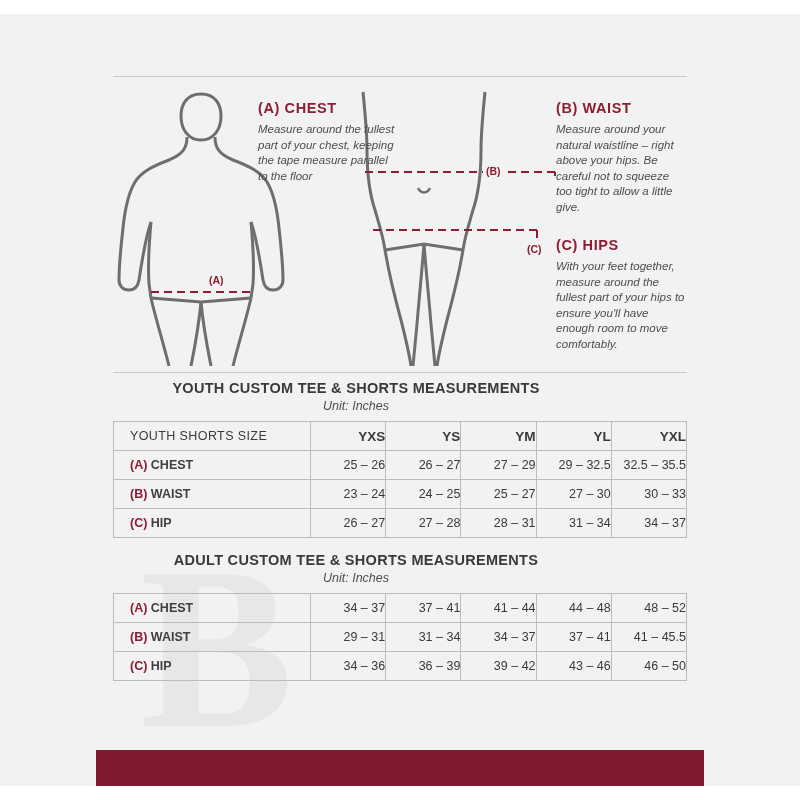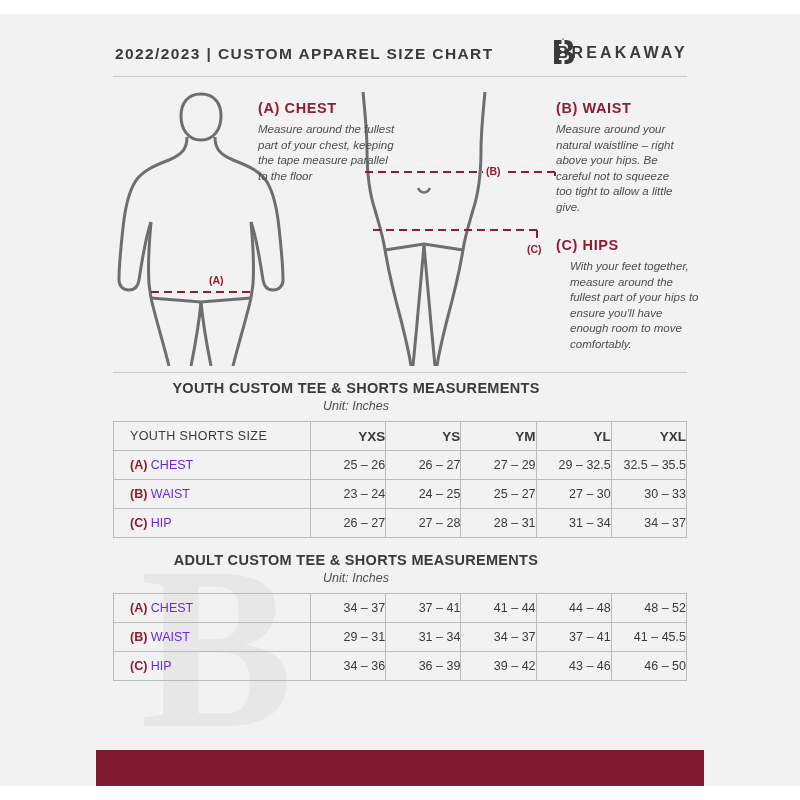--- a/index.html
+++ b/index.html
@@ -162,49 +162,38 @@
   table.size th {
     font-weight: bold;
     font-size: 13.5px;
   }
   table.size th.rowhead {
     font-size: 12.5px;
     font-weight: normal;
     letter-spacing: 0.4px;
   }
   .mark { color: #8c1d33; font-weight: bold; }
-  .lbl { color: #6d28d9; font-weight: normal; }
+  .lbl { color: #404040; font-weight: bold; }
   .footbar {
     position: absolute;
     left: 96px;
     top: 736px;
     width: 608px;
     height: 50px;
     background: #7d1a30;
   }
 </style>
 </head>
 <body>
 
 <div class="page">
   <div class="sheet">
 
     <div class="watermark">B</div>
 
-    <div class="header">
-      <div class="header-title">2022/2023  |  CUSTOM APPAREL SIZE CHART</div>
-      <div class="brand-mark">
-        <svg width="26" height="28" viewBox="0 0 26 28">
-          <path d="M4 2 L16 2 C21 2 23 5 23 8 C23 11 21 12.5 18.5 13.5 C21.5 14.5 24 16 24 19.5 C24 23.5 21 26 16 26 L4 26 Z M9 6 L9 12 L14.5 12 C17 12 18 10.5 18 9 C18 7.2 17 6 14.5 6 Z M9 16 L9 22 L15 22 C17.8 22 19 20.7 19 19 C19 17.2 17.8 16 15 16 Z" fill="#3a3a3c"></path>
-          <path d="M11.5 0 L14.5 0 L14.5 28 L11.5 28 Z" fill="#f2f2f2"></path>
-          <path d="M12 1.5 L13 0 L14 1.5 Z" fill="#3a3a3c"></path>
-        </svg>
-      </div>
-      <div class="brand">BREAKAWAY</div>
-    </div>
     <div class="hr-top"></div>
 
     <div class="illus">
       <svg width="574" height="282" viewBox="0 0 574 282">
 
         <g fill="none" stroke="#6d6e71" stroke-width="3">
 
           <path d="M88 10 C74 10 68 20 68 32 C68 45 75 56 88 56 C101 56 108 45 108 32 C108 20 102 10 88 10 Z"></path>
 
           <path d="M74 53 C74 64 70 70 56 76 C40 82 28 88 22 98 C16 108 12 124 10 144 C8 162 6 180 6 196
@@ -255,21 +244,21 @@
       <div class="callout-body" style="left:145px; top:38px; width:142px;">Measure around the fullest part of your chest, keeping the tape measure parallel to the floor</div>
       <div class="tag" style="left:93px; top:190px;">(A)</div>
 
       
       <div class="callout-title" style="left:443px; top:16px;">(B) WAIST</div>
       <div class="callout-body" style="left:443px; top:38px; width:132px;">Measure around your natural waistline – right above your hips. Be careful not to squeeze too tight to allow a little give.</div>
       <div class="tag" style="left:370px; top:81px;">(B)</div>
 
       
       <div class="callout-title" style="left:443px; top:153px;">(C) HIPS</div>
-      <div class="callout-body" style="left:457px; top:175px; width:132px;">With your feet together, measure around the fullest part of your hips to ensure you'll have enough room to move comfortably.</div>
+      <div class="callout-body" style="left:443px; top:175px; width:132px;">With your feet together, measure around the fullest part of your hips to ensure you'll have enough room to move comfortably.</div>
       <div class="tag" style="left:411px; top:159px;">(C)</div>
     </div>
 
     <div class="hr-mid"></div>
 
     <div class="tbl-block" style="top:366px;">
       <div class="tbl-title">YOUTH CUSTOM TEE &amp; SHORTS MEASUREMENTS</div>
       <div class="tbl-unit">Unit: Inches</div>
       <table class="size">
         <tbody>

